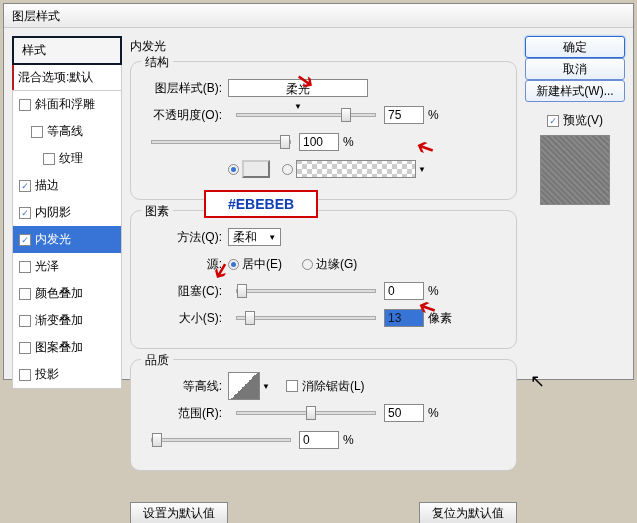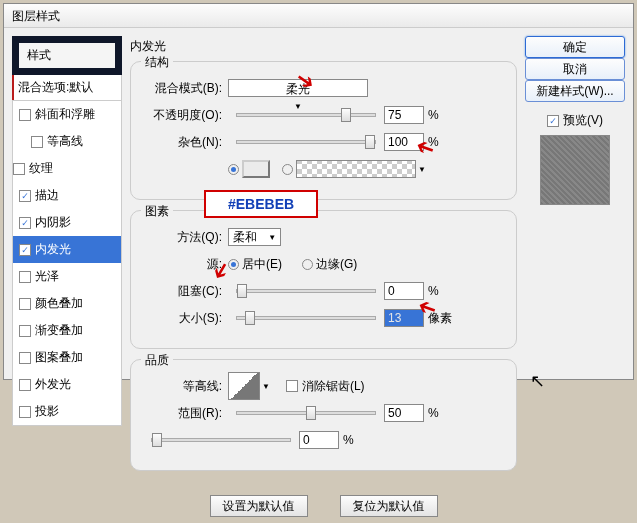--- a/index.html
+++ b/index.html
@@ -1,45 +1,45 @@
 <!DOCTYPE html>
 <html><head>
 <meta charset="utf-8">
 <style>
 * { box-sizing: border-box; font-family: "Microsoft YaHei", SimSun, sans-serif; font-size: 12px; }
 body { margin: 0; background: #d0c8b8; width: 637px; height: 523px; position: relative; }
 .dialog { position: absolute; left: 3px; top: 3px; width: 631px; height: 377px; background: #f0f0f0; border: 1px solid #888; }
 .titlebar { height: 24px; background: linear-gradient(#fdfdfd,#eaeaea); border-bottom: 1px solid #ccc; padding: 4px 8px; font-size: 12px; }
 .content { display: flex; padding: 8px; gap: 8px; height: calc(100% - 24px); }
 .sidebar { width: 110px; }
-.sidebar-title { background: #f5f5f5; border: 7px solid #0f172a; padding: 4px 8px; font-size: 12px; }
+.sidebar-title { background: #f5f5f5; border: 2px solid #0f172a; padding: 4px 8px; font-size: 12px; }
 .sidebar-sub { border-left: 2px solid #b91c1c; border-right: 1px solid #ccc; padding: 4px 4px; background: #fff; font-size: 12px; }
 .style-list { border: 1px solid #ccc; background: #fff; }
 .style-item { padding: 5px 6px; display: flex; align-items: center; gap: 4px; font-size: 12px; cursor: pointer; border-bottom: 0; }
 .style-item.selected { background: #3874d6; color: #fff; }
 .chk { width: 12px; height: 12px; border: 1px solid #888; background: #fff; display: inline-flex; align-items: center; justify-content: center; font-size: 9px; color: #3874d6; }
 .middle { flex: 1; }
 .section-title { font-size: 12px; padding: 2px 0 6px 0; }
 .group { border: 1px solid #ccc; border-radius: 10px; padding: 10px 12px 14px; margin-bottom: 10px; position: relative; background: #f0f0f0; }
 .group-label { position: absolute; top: -8px; left: 10px; background: #f0f0f0; padding: 0 4px; font-size: 12px; }
 .row { display: flex; align-items: center; margin: 5px 0; height: 22px; }
 .lbl { width: 85px; text-align: right; padding-right: 6px; font-size: 12px; }
 .dropdown { border: 1px solid #888; background: #fff; padding: 1px 4px; display: inline-flex; align-items: center; gap: 4px; font-size: 12px; height: 18px; }
 .dropdown.wide { width: 140px; justify-content: space-between; flex-direction: column; }
 .slider { flex: 1; height: 4px; background: #ddd; border: 1px solid #aaa; position: relative; margin: 0 8px; max-width: 140px; }
 .slider-thumb { position: absolute; width: 10px; height: 14px; background: linear-gradient(#fdfdfd,#ddd); border: 1px solid #888; top: -6px; }
 .numbox { width: 40px; height: 18px; border: 1px solid #888; background: #fff; padding: 1px 3px; text-align: left; font-size: 12px; }
-.numbox.hl { background: #3874d6; color: #e5e5e5; }
+.numbox.hl { background: #3874d6; color: #0f172a; }
 .pct { margin-left: 4px; font-size: 12px; }
 .color-swatch { width: 28px; height: 18px; border: 2px outset #ccc; background: #ebebeb; display: inline-block; }
 .radio { width: 11px; height: 11px; border: 1px solid #888; border-radius: 50%; display: inline-flex; align-items: center; justify-content: center; margin-right: 3px; }
 .radio.on::after { content: ''; width: 5px; height: 5px; background: #3874d6; border-radius: 50%; }
 .contour-box { width: 32px; height: 28px; border: 1px solid #888; background: linear-gradient(135deg,#fff 50%,#777 50%); display: inline-block; }
 .gradient-box { width: 120px; height: 18px; border: 1px solid #888; background: repeating-conic-gradient(#ccc 0 25%, #fff 0 50%) 0/10px 10px; display: inline-block; }
-.btn-row { display: flex; gap: 32px; justify-content: center; margin-top: 24px; }
+.btn-row { display: flex; gap: 32px; justify-content: space-between; margin-top: 31px; }
 .small-btn { padding: 2px 12px; border: 1px solid #888; background: linear-gradient(#fdfdfd,#e4e4e4); font-size: 12px; height: 22px; display: inline-flex; align-items: center; }
 .rightcol { width: 100px; display: flex; flex-direction: column; gap: 0; align-items: stretch; }
 .main-btn { padding: 3px 4px; border: 1px solid #6a8fd6; border-radius: 3px; background: linear-gradient(#fdfdfd,#e8f0fa); font-size: 12px; text-align: center; height: 22px; display: flex; align-items: center; justify-content: center; }
 .main-btn.default { border: 1px solid #2d6ad4; box-shadow: 0 0 2px #5a9ae8; }
 .preview-box { width: 70px; height: 70px; border: 1px solid #888; background: repeating-linear-gradient(45deg,#777,#777 2px,#888 2px,#888 4px); margin: 6px auto; }
 .prev-chk { display: flex; align-items: center; gap: 4px; justify-content: center; margin-top: 10px; }
 .callout { position: absolute; border: 2px solid #d00000; background: #fff; color: #1240b7; font-weight: bold; padding: 4px 22px; font-size: 14px; }
 .arrow-red { position: absolute; color: #d00000; font-size: 22px; }
 .cursor { position: absolute; font-size: 18px; color: #000; }
 .watermark { position: absolute; right: 10px; top: 6px; color: #555; font-size: 12px; text-align: right; opacity: .5; }
@@ -61,21 +61,21 @@
       <div class="sidebar-sub">混合选项:默认</div>
       <div class="style-list">
         <div class="style-item">
             <span class="chk"></span>
             <span>斜面和浮雕</span>
           </div>
         <div class="style-item" style="padding-left:18px">
             <span class="chk"></span>
             <span>等高线</span>
           </div>
-        <div class="style-item" style="padding-left:0">
+        <div class="style-item" style="padding-left:30px">
             <span class="chk"></span>
             <span>纹理</span>
           </div>
         <div class="style-item">
             <span class="chk">✓</span>
             <span>描边</span>
           </div>
         <div class="style-item">
             <span class="chk">✓</span>
             <span>内阴影</span>
@@ -95,51 +95,46 @@
         <div class="style-item">
             <span class="chk"></span>
             <span>渐变叠加</span>
           </div>
         <div class="style-item">
             <span class="chk"></span>
             <span>图案叠加</span>
           </div>
         <div class="style-item">
             <span class="chk"></span>
-            <span>外发光</span>
-          </div>
-        <div class="style-item">
-            <span class="chk"></span>
             <span>投影</span>
           </div>
       </div>
     </div>
 
     <div class="middle">
       <div class="section-title">内发光</div>
 
       <div class="group">
         <div class="group-label">结构</div>
         <div class="row">
-          <div class="lbl">混合模式(B):</div>
+          <div class="lbl">图层样式(B):</div>
           <div class="dropdown wide">
               <span>柔光</span>
               <span class="tri">▼</span>
             </div>
         </div>
         <div class="row">
           <div class="lbl">不透明度(O):</div>
           <div class="slider">
               <div class="slider-thumb" style="left:75%"></div>
             </div>
           <div class="numbox">75</div>
           <span class="pct">%</span>
         </div>
         <div class="row">
-          <div class="lbl">杂色(N):</div>
           <div class="slider">
               <div class="slider-thumb" style="left:calc(100% - 10px)"></div>
             </div>
           <div class="numbox">100</div>
           <span class="pct">%</span>
         </div>
         <div class="row">
           <div class="lbl"></div>
           <span class="radio on"></span>
           <span class="color-swatch"></span>

